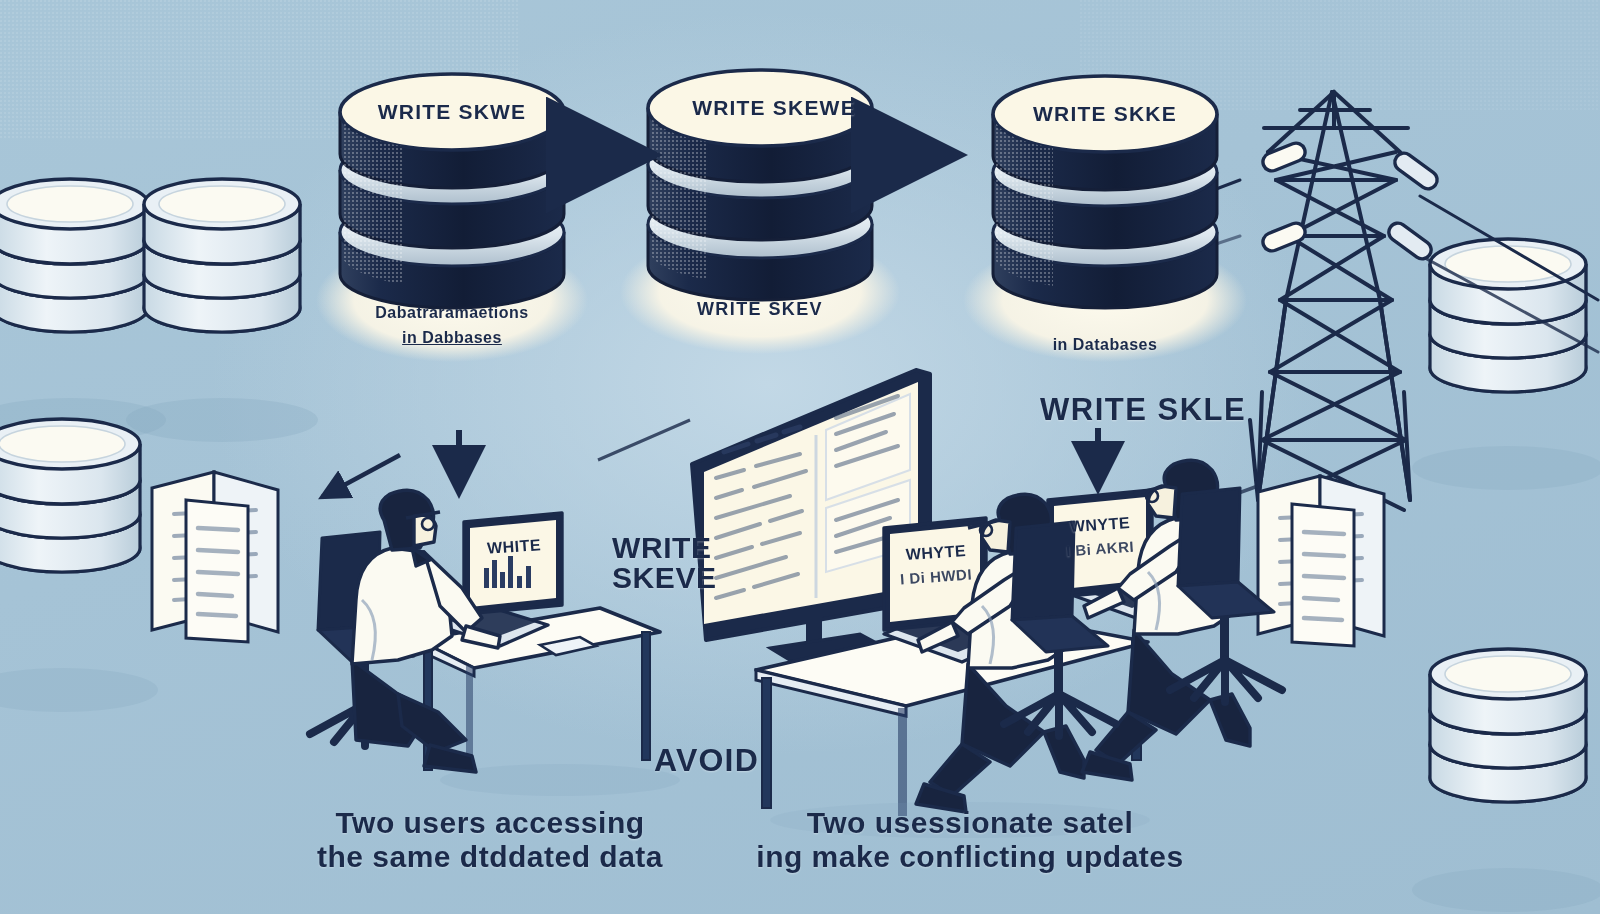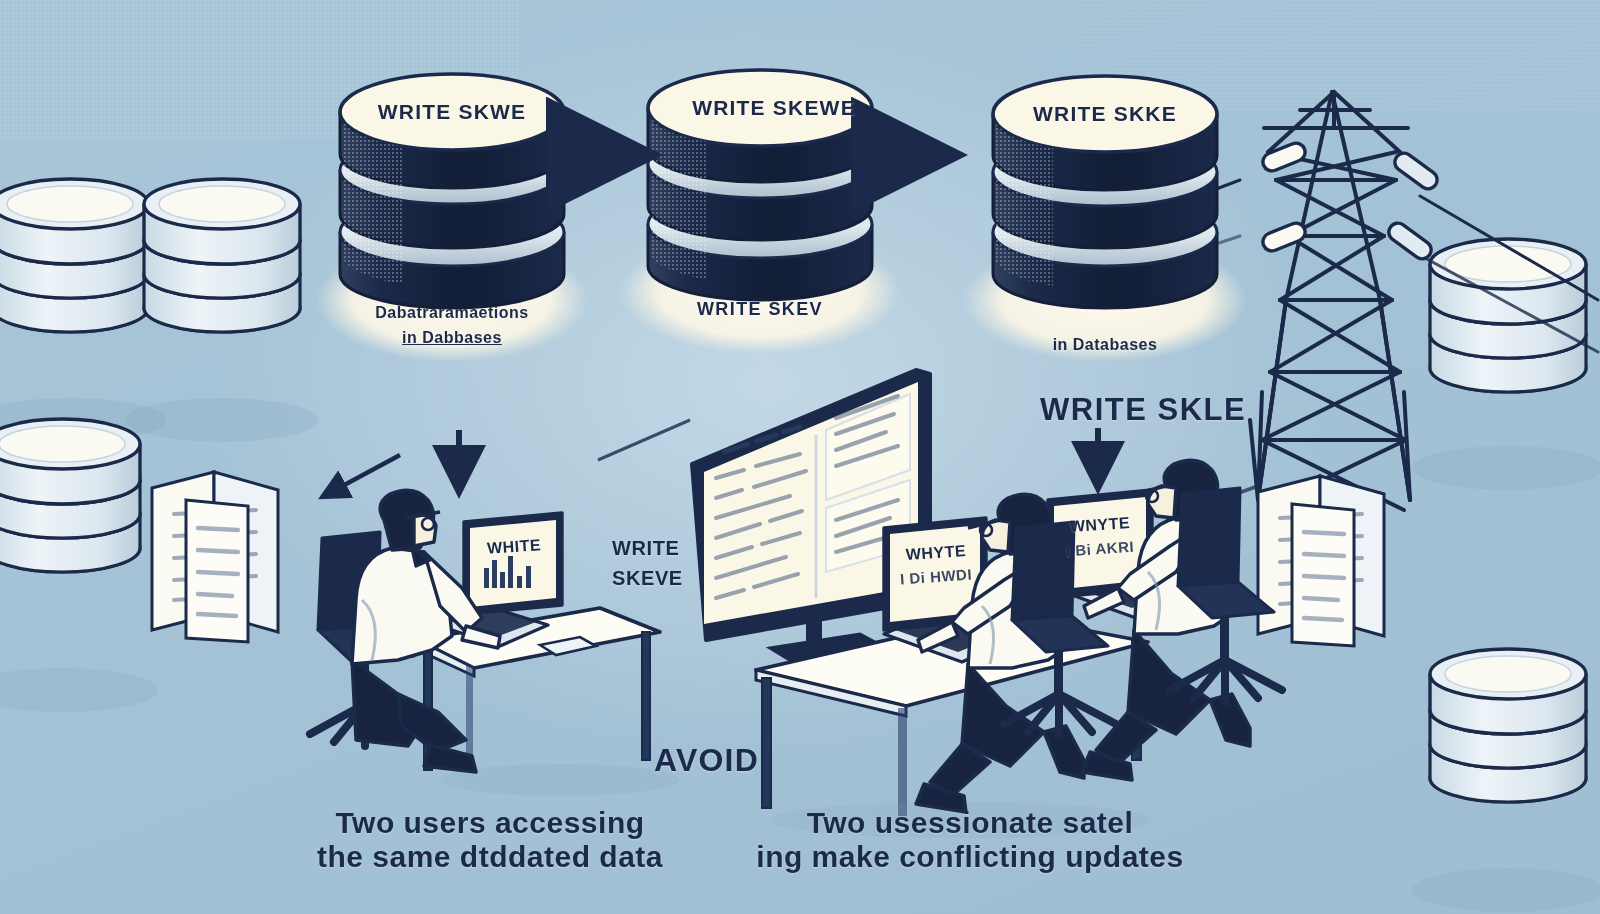--- a/index.html
+++ b/index.html
@@ -11,21 +11,21 @@
       radial-gradient(ellipse 900px 600px at 48% 42%, #c2d8e6 0%, rgba(194,216,230,0) 62%),
       linear-gradient(160deg,#a8c6d8 0%,#a5c3d6 40%,#9fbed2 100%);
   }
   #stage svg{position:absolute;inset:0;width:1600px;height:914px;}
   .lbl{position:absolute;color:#1b2a4a;font-weight:700;letter-spacing:.5px;
        text-shadow:0 1px 2px rgba(255,255,255,.35);white-space:pre;}
   .cap{font-size:30px;line-height:34px;text-align:center;}
   .cyl-top-lbl{font-size:21px;letter-spacing:1.2px;text-align:center;width:220px;}
   .cyl-sub{font-size:16px;line-height:25px;text-align:center;width:300px;}
   .big{font-size:31px;letter-spacing:1.5px;margin-left:47px;}
-  .mid{font-size:20px;line-height:30px;letter-spacing:.6px;}
+  .mid{font-size:30px;line-height:30px;letter-spacing:.6px;}
   .scr{font-size:13px;font-weight:700;color:#1b2a4a;}
 </style>
 </head>
 <body>
 
 <div id="stage">
 
 <svg viewBox="0 0 1600 914" xmlns="http://www.w3.org/2000/svg">
   <defs>
     <linearGradient id="cylFace" x1="0" y1="0" x2="1" y2="0">

